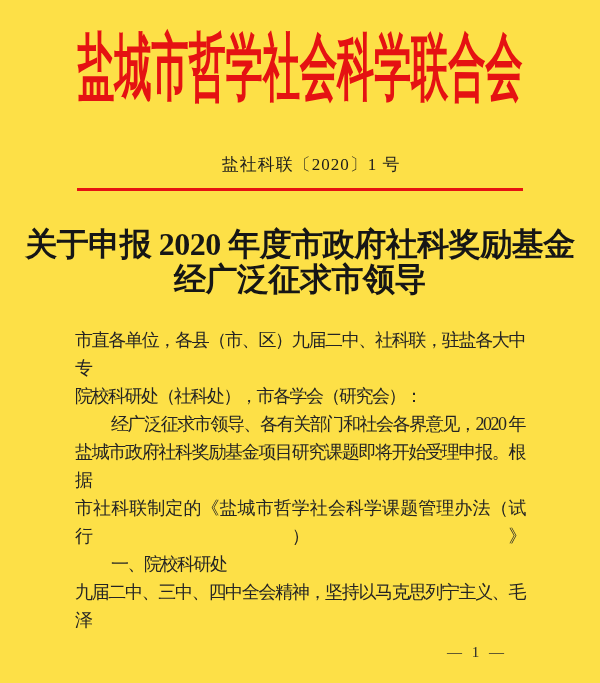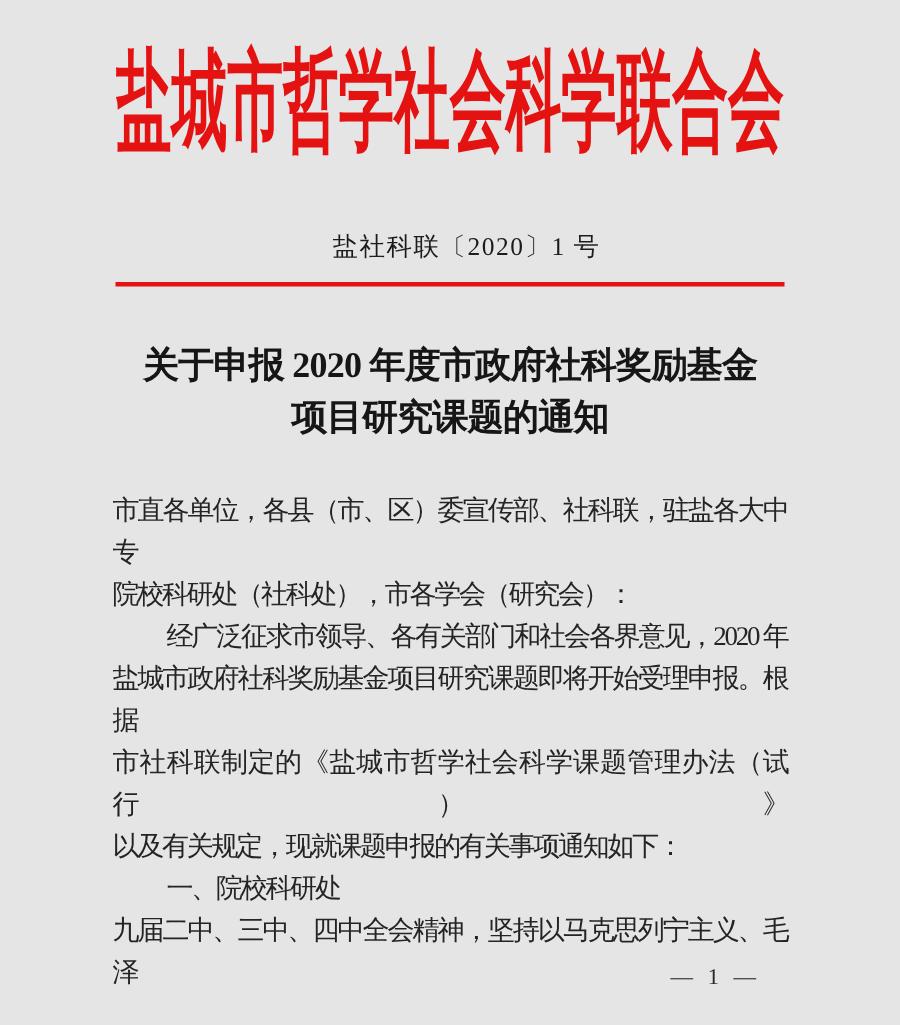--- a/index.html
+++ b/index.html
@@ -4,21 +4,21 @@
 <style>
   * { margin: 0; padding: 0; box-sizing: border-box; }
   html, body { background: #ffffff; }
   body {
     width: 600px; height: 683px;
     position: relative; overflow: hidden;
     font-family: "Liberation Serif", serif;
   }
   .page {
     position: absolute; inset: 0;
-    background: #e5e5e5;
+    background: #fde047;
   }
   
   .org-name-wrap {
     position: absolute; top: 26px; left: 0; width: 600px; height: 82px;
     display: flex; align-items: center; justify-content: center;
     overflow: visible;
   }
   .org-name {
     font-family: "Liberation Sans", sans-serif;
     font-weight: bold;
@@ -40,21 +40,21 @@
   }
   
   .red-rule {
     position: absolute; top: 188px; left: 77px;
     width: 446px; height: 3px;
   }
   
   .doc-title {
     position: absolute; top: 227px; left: 0; width: 600px;
     text-align: center;
-    font-size: 24px;
+    font-size: 32px;
     font-weight: bold;
     color: #161616;
     line-height: 35px;
     letter-spacing: -0.5px;
   }
   
   .doc-body {
     position: absolute; top: 326px; left: 75px; width: 450px;
     font-size: 18px;
     color: #242424;
@@ -84,29 +84,28 @@
   <div class="org-name-wrap">
     <div class="org-name" style="color: rgb(229, 18, 18);">盐城市哲学社会科学联合会</div>
   </div>
 
   <div class="doc-number">盐社科联〔2020〕1 号</div>
 
   <div class="red-rule" style="background: rgb(229, 18, 18);"></div>
 
   <div class="doc-title">
     <div>关于申报 2020 年度市政府社科奖励基金</div>
-    <div>项目研究课题的通知</div>
+    <div>经广泛征求市领导</div>
   </div>
 
   <div class="doc-body" id="body-lines">
-      <div class="line justify">市直各单位，各县（市、区）委宣传部、社科联，驻盐各大中专</div>
+      <div class="line justify">市直各单位，各县（市、区）九届二中、社科联，驻盐各大中专</div>
       <div class="line">院校科研处（社科处），市各学会（研究会）：</div>
       <div class="line justify indent">经广泛征求市领导、各有关部门和社会各界意见，2020 年</div>
       <div class="line justify">盐城市政府社科奖励基金项目研究课题即将开始受理申报。根据</div>
       <div class="line justify">市社科联制定的《盐城市哲学社会科学课题管理办法（试行）》</div>
-      <div class="line">以及有关规定，现就课题申报的有关事项通知如下：</div>
       <div class="line indent">一、院校科研处</div>
       <div class="line justify">九届二中、三中、四中全会精神，坚持以马克思列宁主义、毛泽</div>
     </div>
 
   <div class="page-number">— 1 —</div>
 
 </div>
 
 </body></html>

